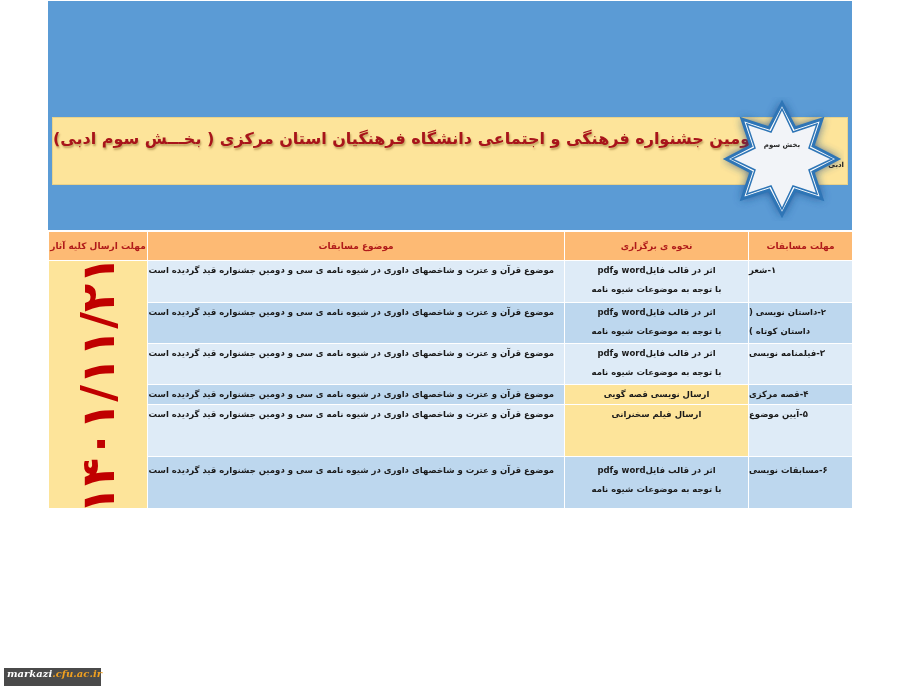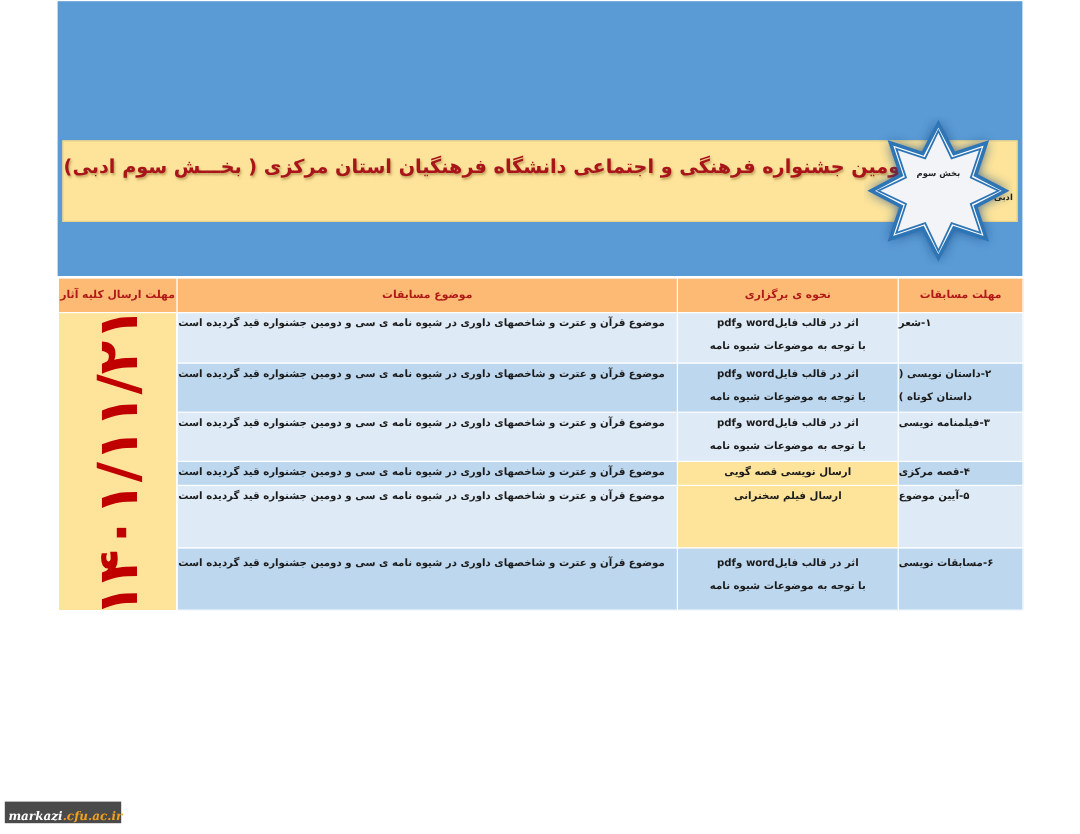--- a/index.html
+++ b/index.html
@@ -72,21 +72,21 @@
       position: absolute; left: 50%; top: 50%;
       transform: translate(-50%, -50%) rotate(-90deg);
       font-size: 46px; font-weight: bold; color: #c00000;
       white-space: nowrap; direction: ltr; letter-spacing: 2px;
       line-height: 1;
     }
 
     
     .watermark {
       position: absolute; left: 4px; top: 668px; height: 18px; width: 97px;
-      background: #4a4a4a; display: flex; align-items: flex-end; padding-left: 3px;
+      background: #4a4a4a; display: flex; align-items: flex-start; padding-left: 3px;
       font-size: 10px; font-weight: bold; font-style: italic;
       font-family: "DejaVu Serif", serif;
     }
     .wm-a { color: #ffffff; }
     .wm-b { color: #f0a020; font-style: italic; }
   </style>
 </head>
 <body>
 
 <div class="page">

